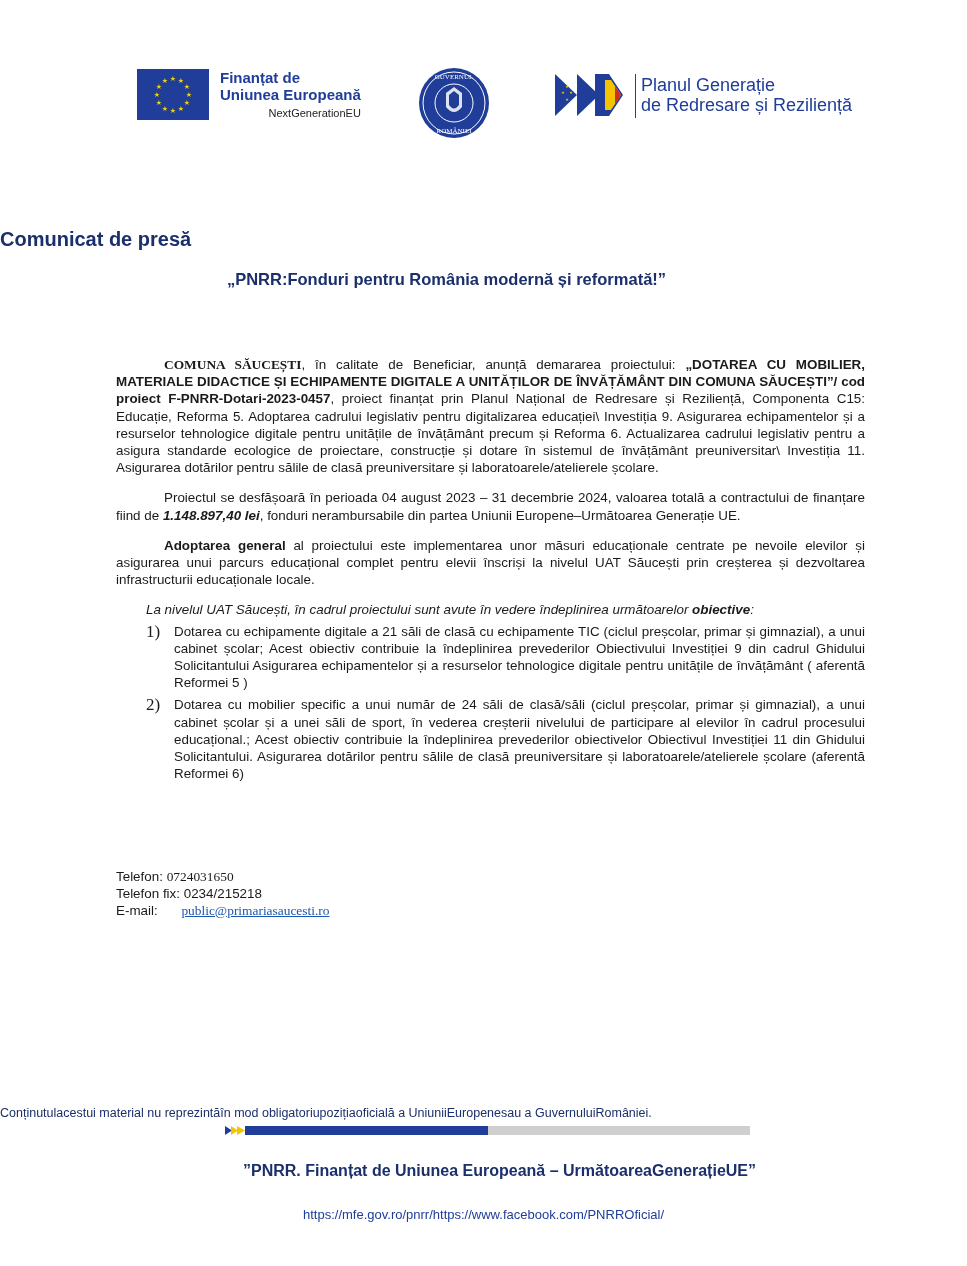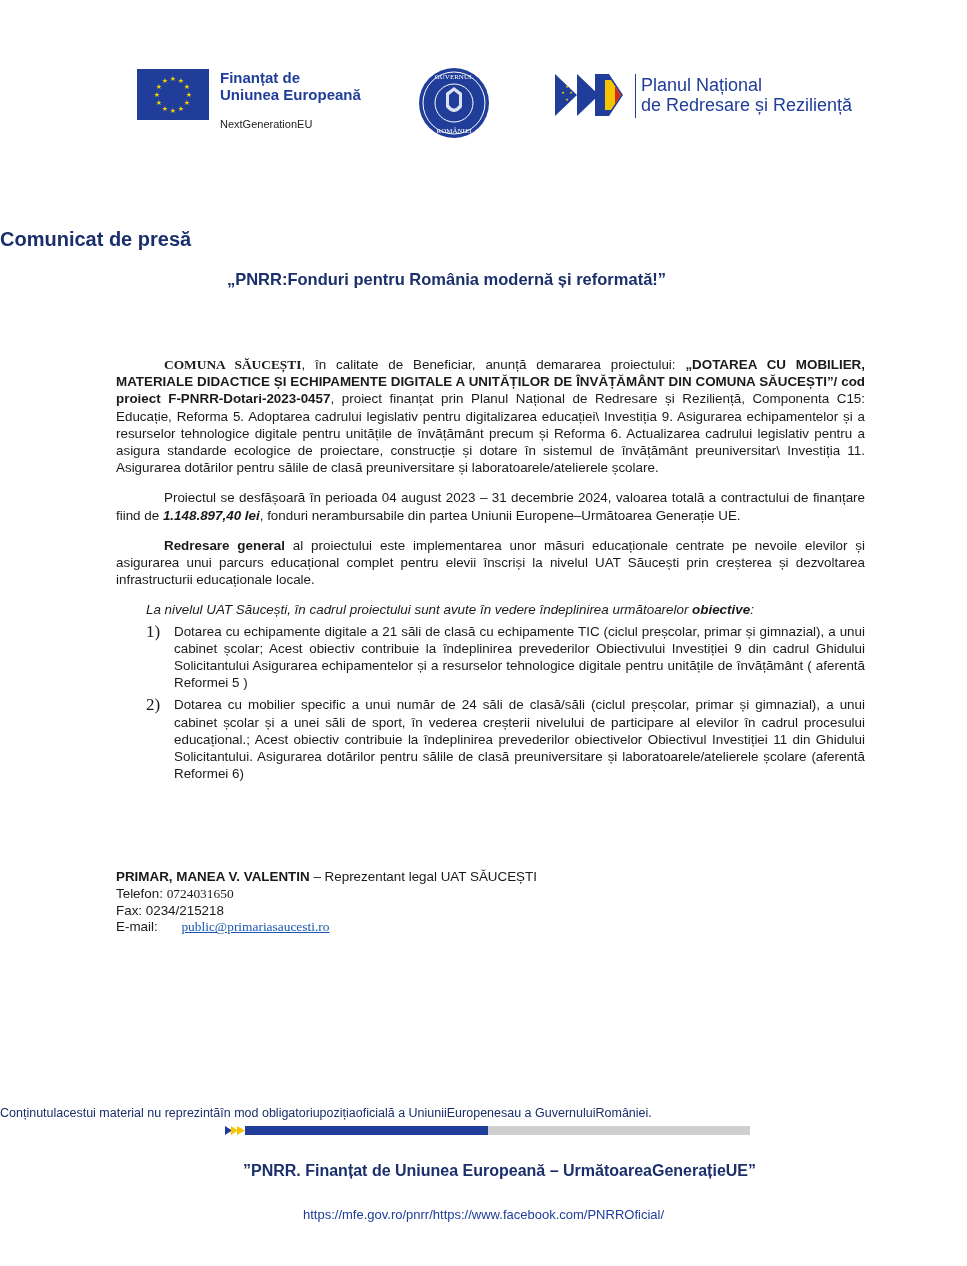--- a/index.html
+++ b/index.html
@@ -3,21 +3,21 @@
 <meta charset="utf-8">
 <style>
   html,body{margin:0;padding:0;background:#fff;}
   body{width:967px;height:1266px;position:relative;overflow:hidden;font-family:"Liberation Sans",sans-serif;color:#1a1a1a;}
   .abs{position:absolute;}
   
   .eu-flag{left:137px;top:69px;width:72px;height:51px;background:#1f3d99;}
   .eu-flag svg{width:100%;height:100%;}
   .eu-text{left:220px;top:69px;color:#1f3d99;line-height:1.15;}
   .eu-text .l1,.eu-text .l2{font-size:15px;font-weight:bold;}
-  .eu-text .l3{font-size:11px;color:#222;margin-top:14px;}
+  .eu-text .l3{font-size:11px;color:#222;margin-top:3px;text-align:right;}
   .gov-seal{left:418px;top:67px;width:72px;height:72px;}
   .pnrr-logo{left:555px;top:72px;width:80px;height:46px;}
   .pnrr-text{left:641px;top:76px;color:#1f3d99;font-size:18px;line-height:1.1;}
   .pnrr-sep{left:635px;top:74px;width:1px;height:44px;background:#1f3d99;}
   
   .title{left:0;width:967px;top:228px;text-align:left;font-weight:bold;font-size:20px;color:#1a2f6b;}
   .subtitle{left:0;width:893px;top:270px;text-align:center;font-weight:bold;font-size:16.5px;color:#1a2f6b;}
   
   .body{left:116px;width:749px;top:356px;font-size:13.4px;line-height:17.2px;text-align:justify;}
   .body p{margin:0 0 13px 0;}
@@ -89,51 +89,50 @@
     <g fill="#f5d300" font-size="4" text-anchor="middle">
       <text x="12" y="16">★</text>
         <text x="16" y="22">★</text>
         <text x="12" y="29">★</text>
         <text x="8" y="22">★</text>
     </g>
   </svg>
 </div>
 <div class="abs pnrr-sep"></div>
 <div class="abs pnrr-text">
-  <div>Planul Național</div>
+  <div>Planul Generație</div>
   <div>de Redresare și Reziliență</div>
 </div>
 
 <div class="abs title">Comunicat de presă</div>
 <div class="abs subtitle">„PNRR:Fonduri pentru România modernă și reformată!”</div>
 
 <div class="abs body">
   <p class="indent"><span class="serif-b">COMUNA SĂUCEȘTI</span><span>, în calitate de Beneficiar, anunță demararea proiectului: </span><b>„DOTAREA CU MOBILIER, MATERIALE DIDACTICE ȘI ECHIPAMENTE DIGITALE A UNITĂȚILOR DE ÎNVĂȚĂMÂNT DIN COMUNA SĂUCEȘTI”/ cod proiect F-PNRR-Dotari-2023-0457</b><span>, proiect finanțat prin Planul Național de Redresare și Reziliență, Componenta C15: Educație, Reforma 5. Adoptarea cadrului legislativ pentru digitalizarea educației\ Investiția 9. Asigurarea echipamentelor și a resurselor tehnologice digitale pentru unitățile de învățământ precum și Reforma 6. Actualizarea cadrului legislativ pentru a asigura standarde ecologice de proiectare, construcție și dotare în sistemul de învățământ preuniversitar\ Investiția 11. Asigurarea dotărilor pentru sălile de clasă preuniversitare și laboratoarele/atelierele școlare.</span></p>
 
   <p class="indent"><span>Proiectul se desfășoară în perioada 04 august 2023 – 31 decembrie 2024, valoarea totală a contractului de finanțare fiind de </span><b><i>1.148.897,40 lei</i></b><span>, fonduri nerambursabile din partea Uniunii Europene–Următoarea Generație UE.</span></p>
 
-  <p class="indent"><b>Redresare general</b><span> al proiectului este implementarea unor măsuri educaționale centrate pe nevoile elevilor și asigurarea unui parcurs educațional complet pentru elevii înscriși la nivelul UAT Săucești prin creșterea și dezvoltarea infrastructurii educaționale locale.</span></p>
+  <p class="indent"><b>Adoptarea general</b><span> al proiectului este implementarea unor măsuri educaționale centrate pe nevoile elevilor și asigurarea unui parcurs educațional complet pentru elevii înscriși la nivelul UAT Săucești prin creșterea și dezvoltarea infrastructurii educaționale locale.</span></p>
 
   <p class="obj-intro" style="margin-bottom:4px;"><span>La nivelul UAT Săucești, în cadrul proiectului sunt avute în vedere îndeplinirea următoarelor </span><b>obiective</b><span>:</span></p>
 
   <div class="obj">
     <span class="num">1)</span>
     <span class="txt">Dotarea cu echipamente digitale a  21 săli de clasă cu echipamente TIC (ciclul preșcolar, primar și gimnazial), a unui cabinet școlar; Acest obiectiv contribuie la îndeplinirea prevederilor Obiectivului Investiției 9 din cadrul Ghidului Solicitantului Asigurarea echipamentelor și a resurselor tehnologice digitale pentru unitățile de învățământ ( aferentă Reformei 5 )</span>
   </div>
   <div class="obj">
     <span class="num">2)</span>
     <span class="txt">Dotarea cu mobilier specific a unui număr de 24 săli de clasă/săli (ciclul preșcolar, primar și gimnazial), a unui cabinet școlar și a unei săli de sport, în vederea creșterii nivelului de participare al elevilor în cadrul procesului educațional.; Acest obiectiv contribuie la îndeplinirea prevederilor obiectivelor Obiectivul Investiției 11 din Ghidului Solicitantului. Asigurarea dotărilor pentru sălile de clasă preuniversitare și laboratoarele/atelierele școlare (aferentă Reformei 6)</span>
   </div>
 </div>
 
 <div class="abs contact">
   <div class="gap"></div>
-  <div><b>PRIMAR,  MANEA V. VALENTIN</b><span> – Reprezentant legal UAT SĂUCEȘTI</span></div>
   <div><span>Telefon: </span><span class="serif">0724031650</span></div>
-  <div>Fax:  0234/215218</div>
+  <div>Telefon fix: 0234/215218</div>
   <div><span>E-mail: </span><a>public@primariasaucesti.ro</a></div>
 </div>
 
 <div class="abs disclaimer">Conținutulacestui material nu reprezintăîn mod obligatoriupozițiaoficială a UniuniiEuropenesau a GuvernuluiRomâniei.</div>
 <div class="abs bar">
   <svg width="22" height="9" viewBox="0 0 22 9" style="position:absolute;left:0;top:0;">
     <polygon points="0,0 7,4.5 0,9" fill="#1f3d99"></polygon>
     <polygon points="6,0 13,4.5 6,9" fill="#f5c400"></polygon>
     <polygon points="12,0 20,4.5 12,9" fill="#f5c400"></polygon>
   </svg>

